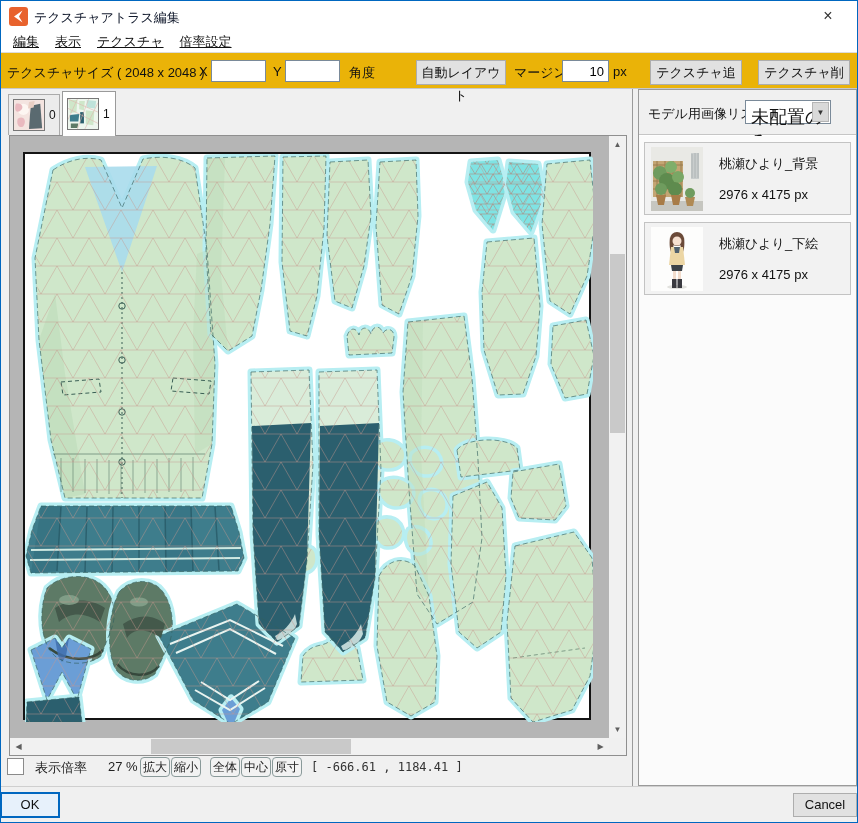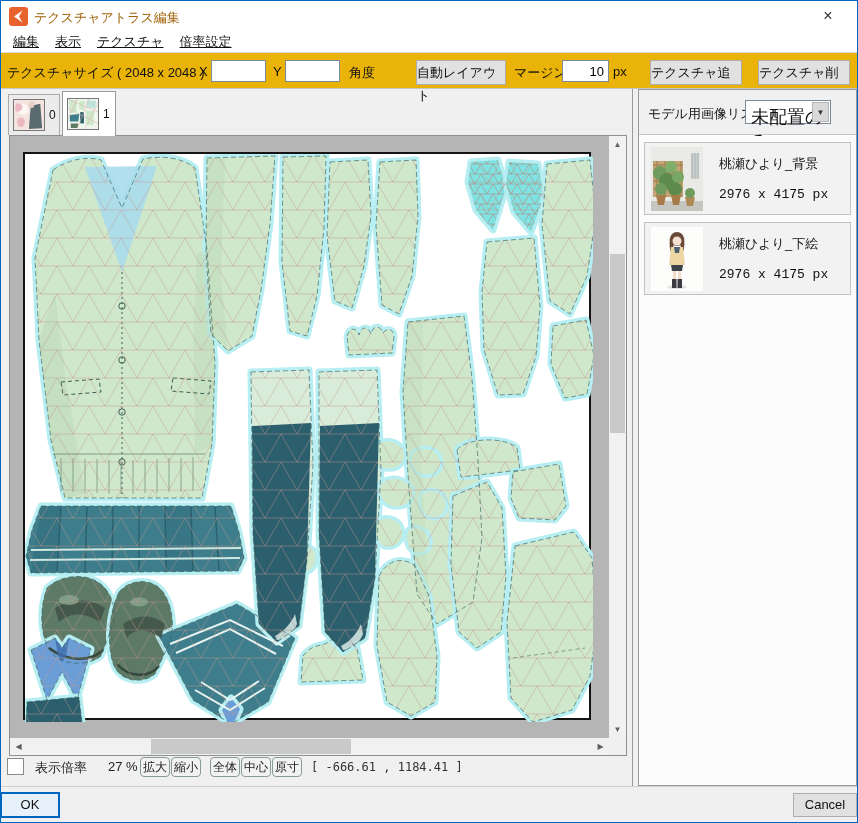--- a/index.html
+++ b/index.html
@@ -4,35 +4,35 @@
 <style>
   * { margin:0; padding:0; box-sizing:border-box; }
   html,body { background:#fff; font-family:"Liberation Sans","DejaVu Sans",sans-serif; }
   #win {
     position:relative; width:858px; height:823px; background:#f0f0f0;
     border:1px solid #0067c0; overflow:hidden; font-size:13px; color:#111;
   }
   
   .titlebar { position:absolute; left:0; top:0; width:100%; height:30px; background:#fff; }
   .appicon { position:absolute; left:8px; top:6px; width:19px; height:19px; }
-  .title-text { position:absolute; left:33px; top:8px; font-size:13px; color:#a16207; }
+  .title-text { position:absolute; left:33px; top:8px; font-size:13px; color:#0f172a; }
   .close-btn { position:absolute; right:14px; top:5px; width:30px; height:20px; text-align:center;
     font-size:16px; color:#333; line-height:20px; cursor:default; }
   
   .menubar { position:absolute; left:0; top:30px; width:100%; height:22px; background:#fff;
     border-bottom:1px solid #dcdcdc; display:flex; align-items:center; padding-left:4px;text-decoration:underline; }
   .menu-item { padding:2px 8px; font-size:13px; color:#111; }
   
   .toolbar { position:absolute; left:0; top:52px; width:100%; height:36px; background:#eab308;
     border-bottom:1px solid #c8c8c8; }
   .toolbar .lbl { position:absolute; top:11px; font-size:13px; color:#111; white-space:nowrap; }
   .tb-input { position:absolute; top:7px; height:22px; border:1px solid #7a8a99; background:#fff;
     font-size:13px; padding:0 4px; font-family:inherit; }
   .tb-btn { position:absolute; top:7px; height:25px; background:#e1e1e1; border:1px solid #adadad;
-    font-size:13px; line-height:23px; font-family:inherit; }
+    font-size:13px; text-align:center; line-height:23px; font-family:inherit; }
   
   .tab { position:absolute; display:flex; align-items:center; }
   .tab-0 { left:7px; top:93px; width:52px; height:41px; background:#ececec;
     border:1px solid #ababab; border-bottom:none; }
   .tab-1 { left:61px; top:90px; width:54px; height:45px; background:#fff;
     border:1px solid #9a9a9a; border-bottom:none; z-index:5; }
   .tab-thumb { width:32px; height:32px; margin-left:4px; border:1px solid #777; }
   .tab-num { margin-left:4px; font-size:12px; color:#111; }
   
   .canvas-frame { position:absolute; left:8px; top:134px; width:618px; height:621px;
@@ -67,21 +67,21 @@
   .rp-title { position:absolute; left:9px; top:15px; font-size:13px; color:#111; }
   .combo { position:absolute; left:106px; top:10px; width:86px; height:24px; background:#fff;
     border:1px solid #7a8a99; }
   .combo-val { position:absolute; left:5px; top:4px; font-size:18px; }
   .combo-arrow { position:absolute; right:1px; top:1px; width:17px; height:20px; background:#d9d9d9;
     border:1px solid #b5b5b5; text-align:center; font-size:8px; line-height:20px; color:#333; }
   .rp-list { position:absolute; left:0; top:46px; width:100%; bottom:0; background:#fbfbfb; }
   .rp-item { position:relative; margin:6px 5px 7px 5px; height:73px; background:#f2f2f2; border:1px solid #c3c3c3; }
   .rp-thumb { position:absolute; left:6px; top:4px; width:52px; height:64px; background:#fff; overflow:hidden; }
   .rp-name { position:absolute; left:74px; top:12px; font-size:13px; color:#111;text-align:center; }
-  .rp-size { position:absolute; left:74px; top:44px; font-size:13px; color:#111;font-family:Liberation Mono, monospace; }
+  .rp-size { position:absolute; left:74px; top:44px; font-size:13px; color:#111; }
   
   .footer { position:absolute; left:0; top:785px; width:100%; height:37px; background:#f0f0f0;
     border-top:1px solid #cfcfcf; display:flex; justify-content:space-between; align-items:center; gap:10px; }
   .btn-ok { width:58px; height:24px; background:#e7f1fb; border:1px solid #0067c0; outline:1px solid #0067c0;
     font-size:13px; text-align:center; line-height:22px; }
   .btn-cancel { width:64px; height:24px; background:#e1e1e1; border:1px solid #adadad;
     font-size:13px; text-align:center; line-height:22px; }
   
   .pieces use { stroke:#b7eef2; stroke-width:7; stroke-linejoin:round; paint-order:stroke; }
   .mint { fill:#cfe7ca; } .lite { fill:#d9ecd9; } .teal { fill:#3e7d8c; }

